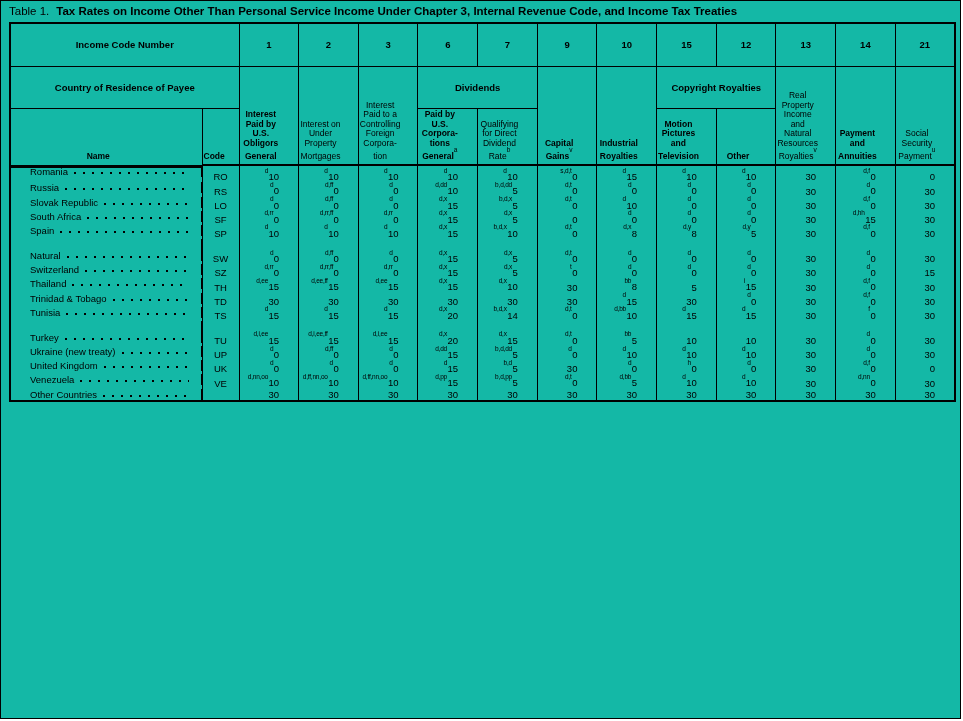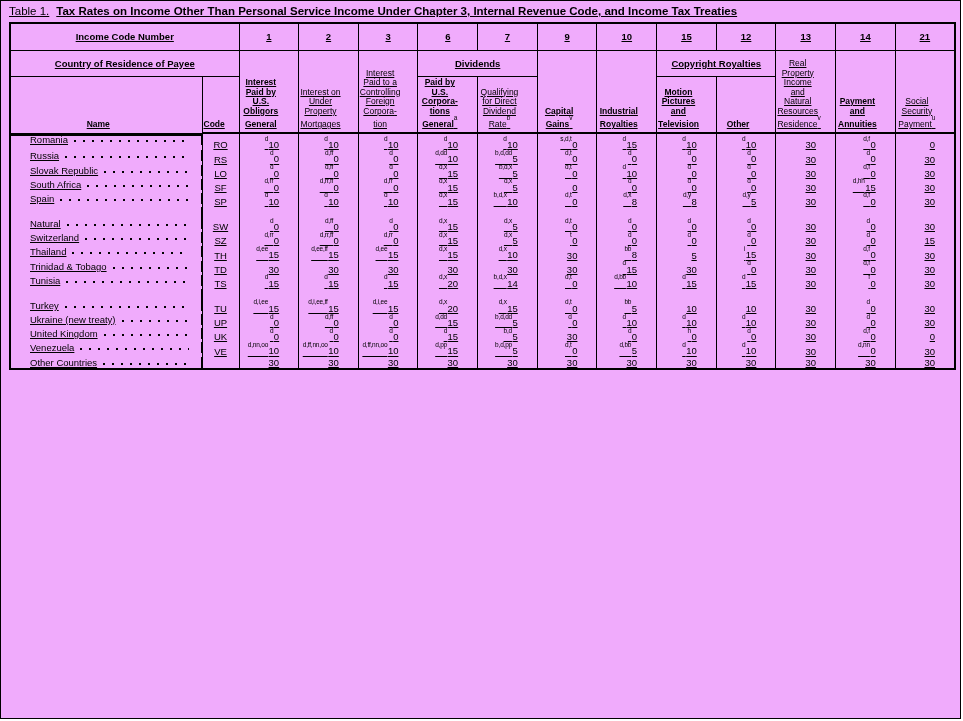--- a/index.html
+++ b/index.html
@@ -1,27 +1,27 @@
 <!DOCTYPE html>
 <html><head>
 <meta charset="utf-8">
 <style>
   * { box-sizing: border-box; margin: 0; padding: 0; }
   html,body { background:#fff; }
   body { font-family: "Liberation Sans", "DejaVu Sans", sans-serif; color:#000; }
-  .page { position:relative; width:961px; height:719px; border:1px solid #000; background:#f0abfc; overflow:hidden;text-decoration:underline; }
+  .page { position:relative; width:961px; height:719px; border:1px solid #000; background:#14b8a6; overflow:hidden; }
   .title { padding:4px 8px 5px 8px; font-size:11.5px; white-space:nowrap; }
   .title .prefix { font-weight:normal; margin-right:7px; }
   .title .bold { font-weight:bold; }
   table.tax { border-collapse:collapse; table-layout:fixed; width:947px; margin:0 8px; border:2px solid #000; }
   col.c-name { width:192px; }
   col.c-code { width:37px; }
   th, td { border:1px solid #000; vertical-align:bottom; }
   thead th { font-size:8.5px; line-height:9.5px; text-align:center; padding:1px 17px 3px 1px; font-weight:normal; }
-  thead tr.rowA th, thead tr.rowB th.banner { height:13px; font-weight:bold; font-size:9.5px; vertical-align:middle; padding:8px 2px; }
+  thead tr.rowA th, thead tr.rowB th.banner { height:13px; font-weight:bold; font-size:9.5px; vertical-align:middle; padding:16px 2px; }
   thead th.b { font-weight:bold; }
   thead th sup { font-size:6.5px; position:relative; top:-3px; font-weight:normal; }
   tbody td { border-top:none; border-bottom:none; font-size:9.5px; line-height:11px; height:11px; padding:0; }
   tbody tr:first-child td { border-top:2px solid #000; padding-top:2px; }
   tbody tr.spacer td { height:11px; }
   td.name { display:flex; align-items:flex-end; border-left:none; padding-left:19px; padding-right:2px; }
   td.name .nm { white-space:nowrap; }
   .leader { flex:1 1 auto; height:2px; margin:0 10px 3px 6px;
             background:repeating-linear-gradient(to right,#000 0 2px,transparent 2px 9px); }
   td.code { text-align:center; }
@@ -71,21 +71,21 @@
       </tr>
       <tr class="rowB">
         <th colspan="2" class="banner">Country of Residence of Payee</th>
         <th rowspan="2" class="b"><span>Interest Paid by U.S. Obligors General</span><sup></sup></th>
         <th rowspan="2"><span>Interest on Under Property Mortgages</span><sup></sup></th>
         <th rowspan="2"><span>Interest Paid to a Controlling Foreign Corpora­tion</span><sup></sup></th>
         <th colspan="2" class="banner">Dividends</th>
         <th rowspan="2" class="b"><span>Capital Gains</span><sup>v</sup></th>
         <th rowspan="2" class="b"><span>Industrial Royalties</span><sup></sup></th>
         <th colspan="2" class="banner">Copyright Royalties</th>
-        <th rowspan="2"><span>Real Property Income and Natural Resources Residence</span><sup>v</sup></th>
+        <th rowspan="2"><span>Real Property Income and Natural Resources Royalties</span><sup>v</sup></th>
         <th rowspan="2" class="b"><span>Payment and Annuities</span><sup></sup></th>
         <th rowspan="2"><span>Social Security Payment</span><sup>u</sup></th>
       </tr>
       <tr class="rowC">
         <th class="b">Name</th>
         <th class="b">Code</th>
         <th class="b"><span>Paid by U.S. Corpora­tions General</span><sup>a</sup></th>
         <th><span>Qualifying for Direct Dividend Rate</span><sup>b</sup></th>
         <th class="b"><span>Motion Pictures and Television</span><sup></sup></th>
         <th class="b"><span>Other</span><sup></sup></th>

